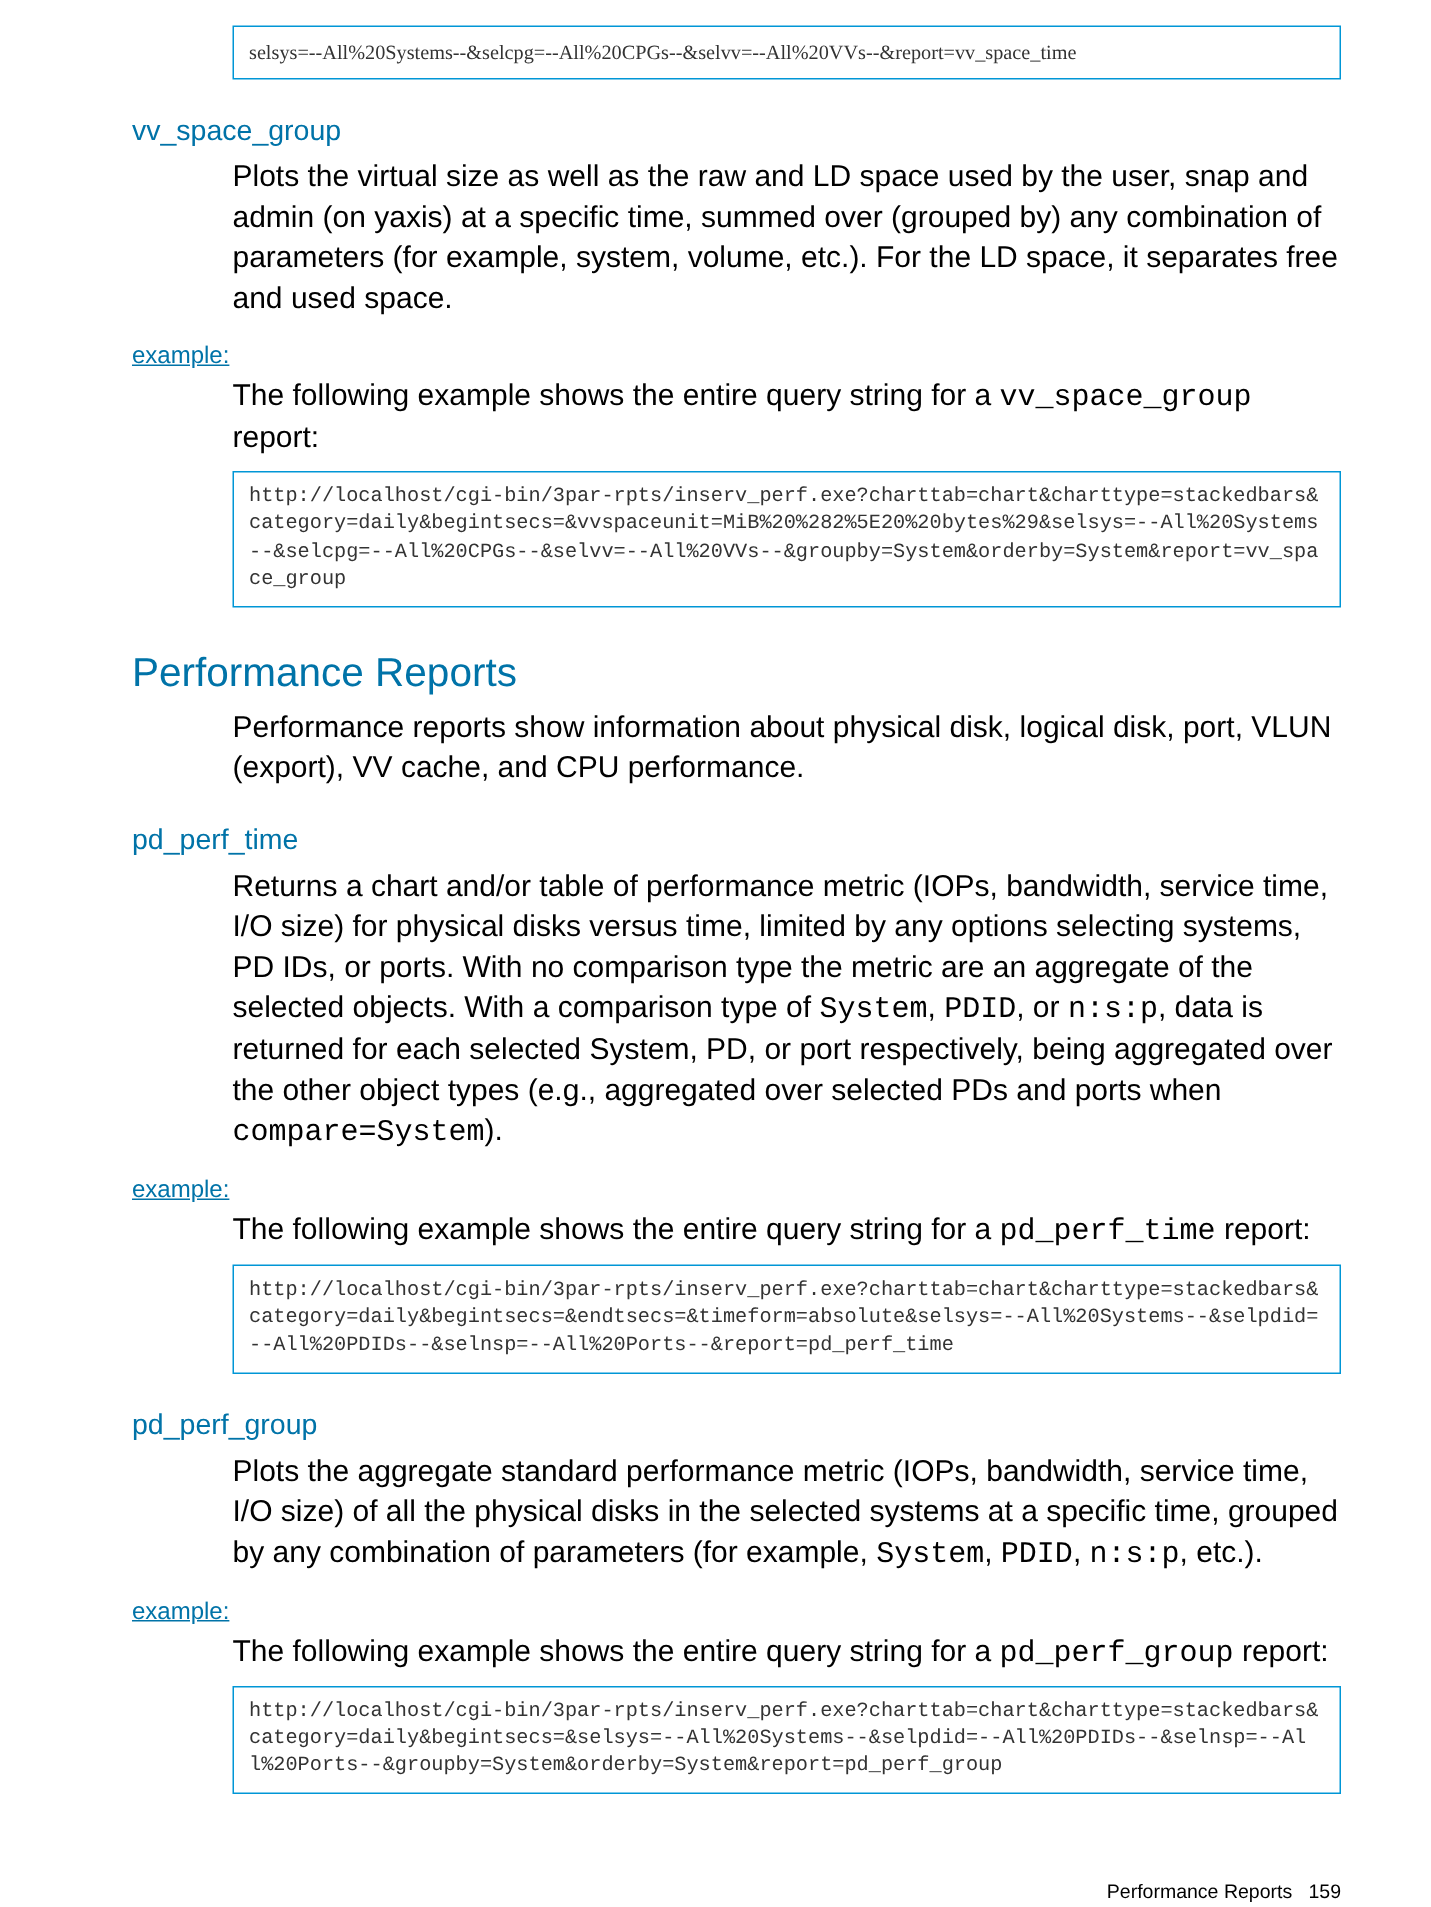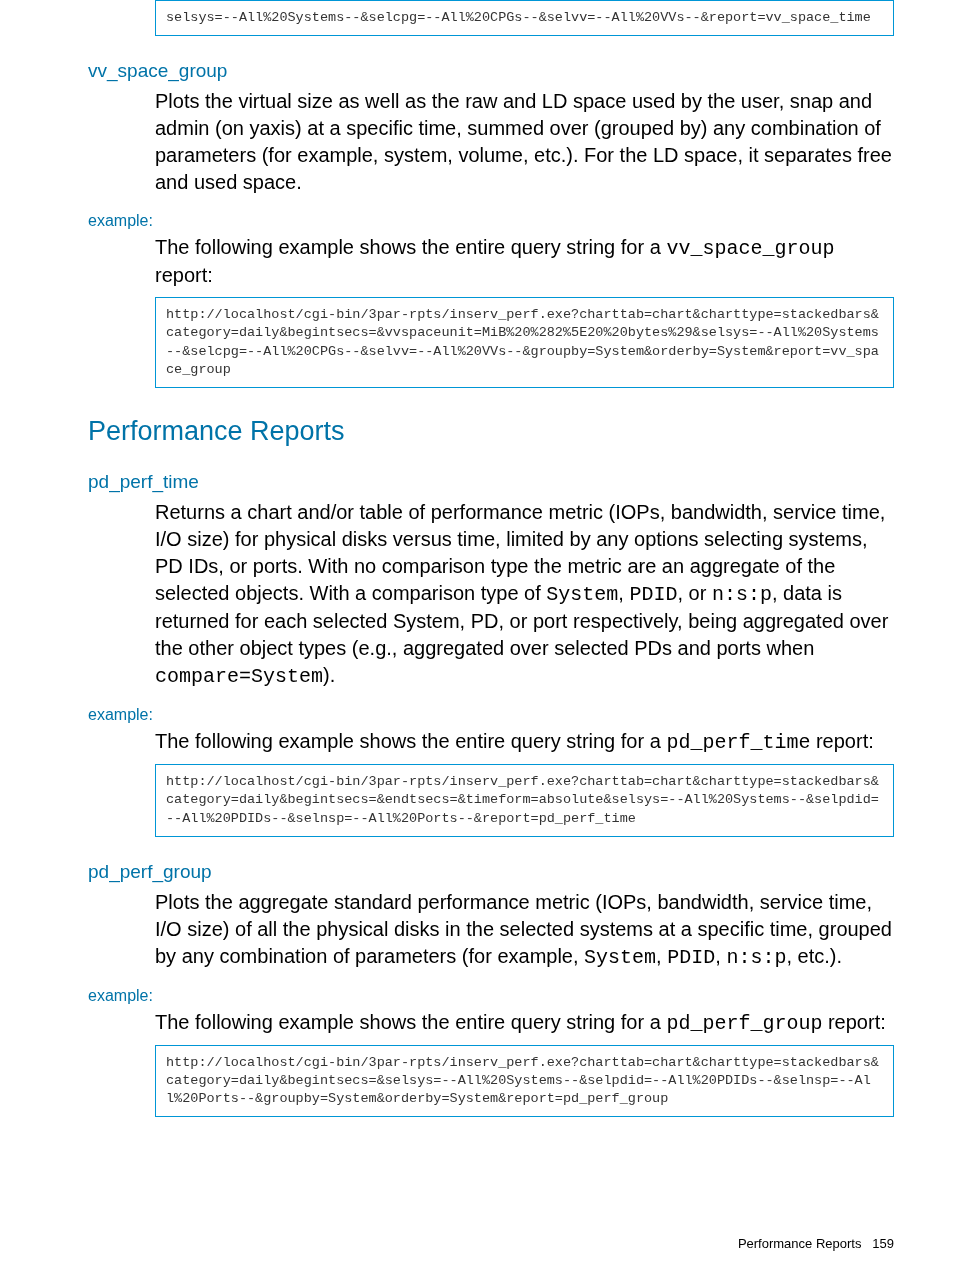--- a/index.html
+++ b/index.html
@@ -36,56 +36,58 @@
   .h1 {
     color: #0073a8;
     font-size: 27px;
     font-weight: normal;
     margin: 28px 0 8px 28px;
   }
   .example-label {
     color: #0073a8;
     font-size: 16px;
     margin: 16px 0 4px 28px;
+    text-decoration: underline;
   }
   .body-text {
     margin: 0 0 0 95px;
     font-size: 20px;
     line-height: 1.35;
     color: #000;
   }
   .mono {
     font-family: "Courier New", Courier, monospace;
   }
   .footer {
     position: absolute;
     bottom: 20px;
     right: 60px;
     font-size: 13px;
     color: #000;
   }
-  .code-first { margin-top: 0; margin-left: 95px; }
+  .code-first { margin-top: 17px; margin-left: 95px; font-family: Liberation Serif, serif; }
 </style>
 </head>
 <body>
 
 <div class="page">
 
   <div class="code-block code-first">selsys=--All%20Systems--&amp;selcpg=--All%20CPGs--&amp;selvv=--All%20VVs--&amp;report=vv_space_time</div>
 
   <div class="h2">vv_space_group</div>
   <p class="body-text">Plots the virtual size as well as the raw and LD space used by the user, snap and admin (on yaxis) at a specific time, summed over (grouped by) any combination of parameters (for example, system, volume, etc.). For the LD space, it separates free and used space.</p>
 
   <div class="example-label">example:</div>
   <p class="body-text">
     <span>The following example shows the entire query string for a </span><span class="mono">vv_space_group</span><span> report:</span>
   </p>
   <div class="code-block">http://localhost/cgi-bin/3par-rpts/inserv_perf.exe?charttab=chart&amp;charttype=stackedbars&amp;category=daily&amp;begintsecs=&amp;vvspaceunit=MiB%20%282%5E20%20bytes%29&amp;selsys=--All%20Systems--&amp;selcpg=--All%20CPGs--&amp;selvv=--All%20VVs--&amp;groupby=System&amp;orderby=System&amp;report=vv_space_group</div>
 
   <div class="h1">Performance Reports</div>
+  <p class="body-text">Performance reports show information about physical disk, logical disk, port, VLUN (export), VV cache, and CPU performance.</p>
 
   <div class="h2">pd_perf_time</div>
   <p class="body-text">
     <span>Returns a chart and/or table of performance metric (IOPs, bandwidth, service time, I/O size) for physical disks versus time, limited by any options selecting systems, PD IDs, or ports. With no comparison type the metric are an aggregate of the selected objects. With a comparison type of </span><span class="mono">System</span><span>, </span><span class="mono">PDID</span><span>, or </span><span class="mono">n:s:p</span><span>, data is returned for each selected System, PD, or port respectively, being aggregated over the other object types (e.g., aggregated over selected PDs and ports when </span><span class="mono">compare=System</span><span>).</span>
   </p>
 
   <div class="example-label">example:</div>
   <p class="body-text">
     <span>The following example shows the entire query string for a </span><span class="mono">pd_perf_time</span><span> report:</span>
   </p>

